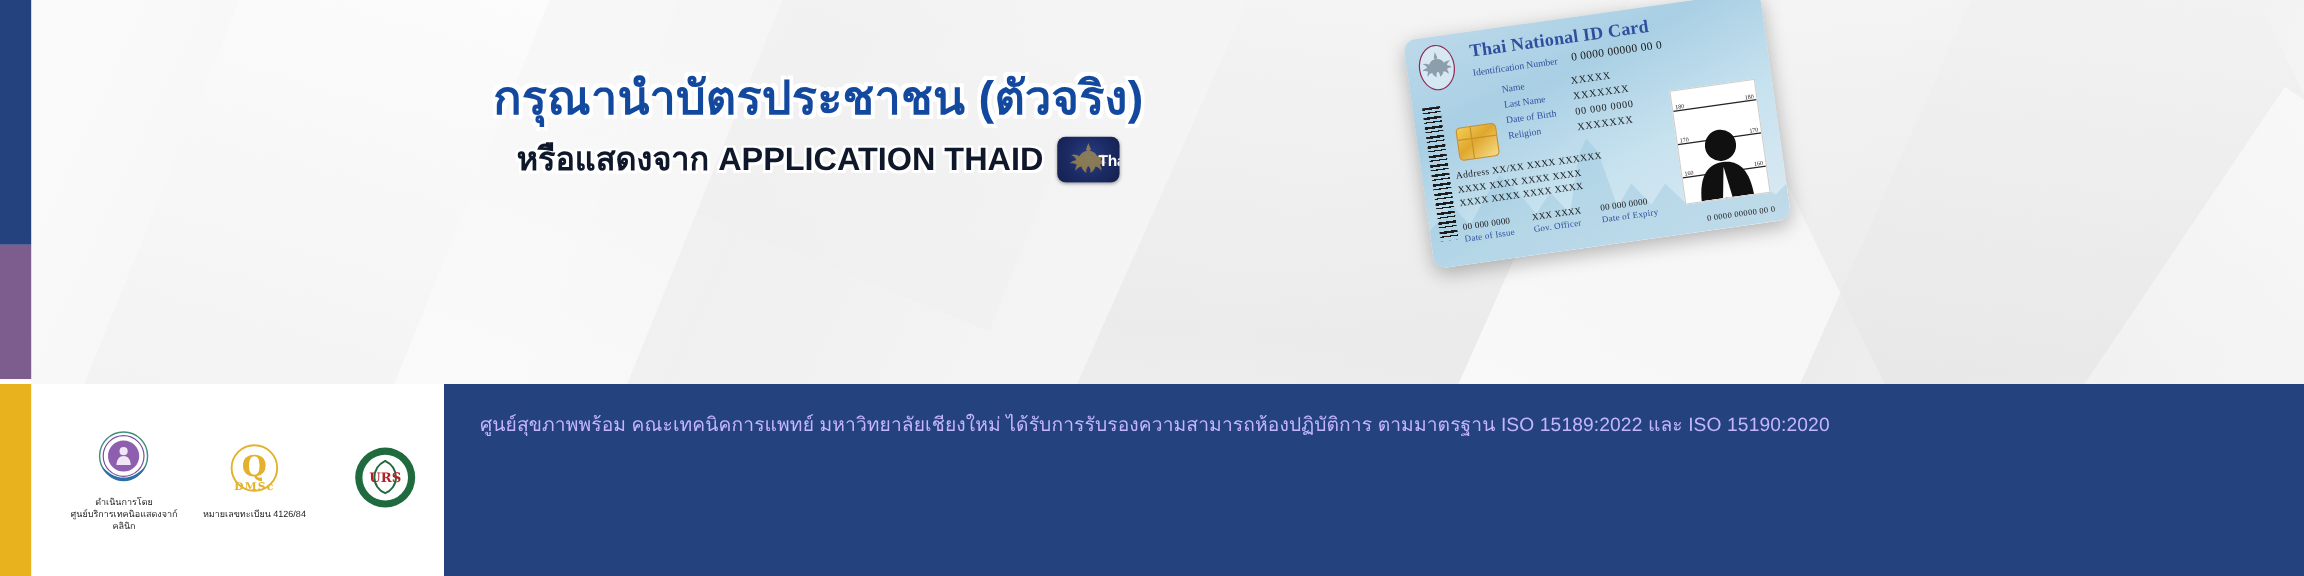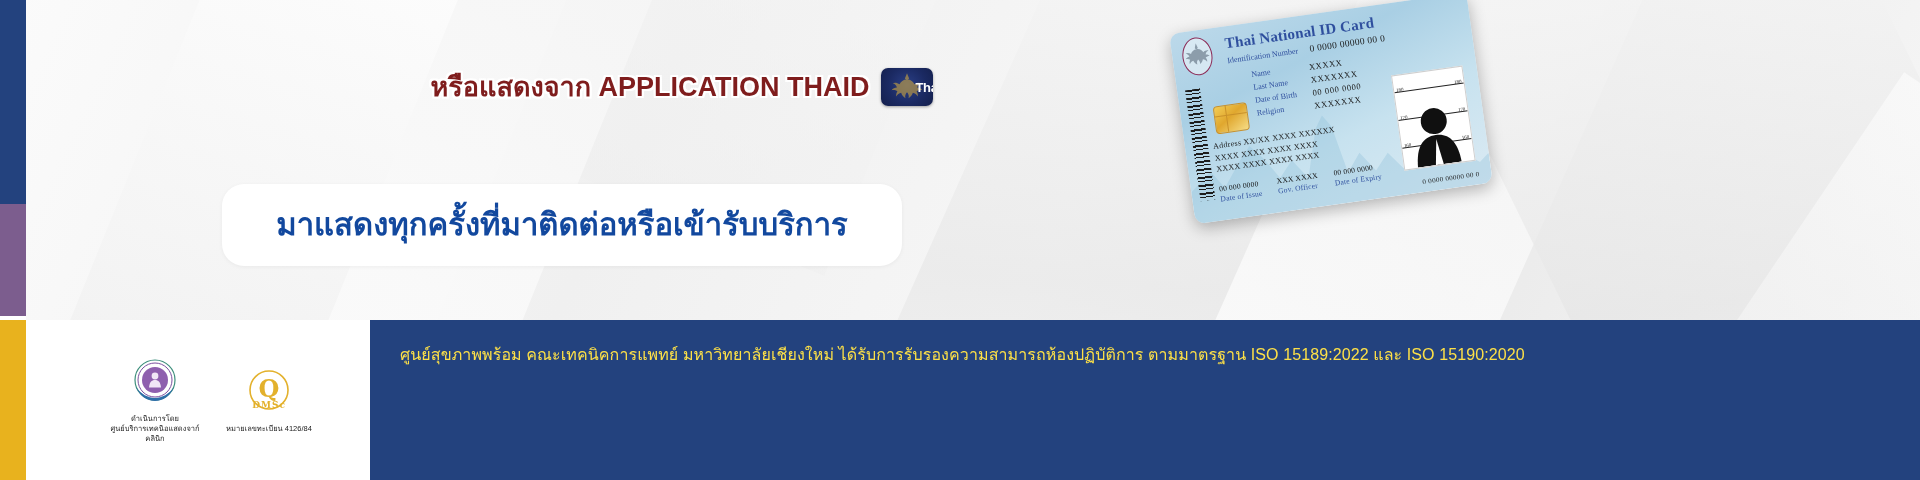--- a/index.html
+++ b/index.html
@@ -92,21 +92,21 @@
     display: flex;
     align-items: center;
     justify-content: center;
     gap: 12px;
     margin-top: 8px;
   }
 
   .headline-2 {
     font-size: 27px;
     font-weight: 700;
-    color: #7f1d1d;
+    color: #0f172a;
     line-height: 1.2;
     white-space: nowrap;
     text-shadow:
        2px 0 0 #fff, -2px 0 0 #fff, 0 2px 0 #fff, 0 -2px 0 #fff,
        2px 2px 0 #fff, -2px 2px 0 #fff, 2px -2px 0 #fff, -2px -2px 0 #fff;
   }
 
   
   .thaid-badge {
     position: relative;
@@ -318,21 +318,21 @@
   }
 
   .footer-text {
     position: absolute;
     left: 370px; top: 0;
     width: 1550px; height: 160px;
     background: #23427e;
     padding: 22px 0 0 30px;
   }
   .footer-line {
-    color: #fde047;
+    color: #c4b5fd;
     font-size: 16px;
     line-height: 1.6;
     letter-spacing: .1px;
     white-space: nowrap;
   }
 </style>
 </head>
 <body>
 
 <div id="banner">
@@ -348,37 +348,35 @@
   </div>
 
   <div class="edge-bars">
     <div class="edge-bar navy"></div>
     <div class="edge-bar purple"></div>
     <div class="edge-bar gap"></div>
     <div class="edge-bar gold"></div>
   </div>
 
   <div class="headline-wrap">
+    <div class="headline-1">กรุณานำบัตรประชาชน (ตัวจริง)</div>
     <div class="headline-2-row">
       <div class="headline-2">หรือแสดงจาก APPLICATION THAID</div>
       <div class="thaid-badge">
         <svg class="garuda" viewBox="0 0 64 64">
           <g fill="#c9a441">
             <path d="M32 6 L36 16 L32 20 L28 16 Z"></path>
             <path d="M32 18 c-7 0 -12 4 -14 9 c-4 -3 -9 -4 -13 -2 c4 1 7 4 8 8 c-4 0 -8 2 -10 5 c4 -1 8 0 11 2 c-2 3 -3 7 -2 10 c2 -4 5 -6 9 -7 c1 4 4 8 8 10 c-1 -4 0 -8 3 -11 c3 3 4 7 3 11 c4 -2 7 -6 8 -10 c4 1 7 3 9 7 c1 -3 0 -7 -2 -10 c3 -2 7 -3 11 -2 c-2 -3 -6 -5 -10 -5 c1 -4 4 -7 8 -8 c-4 -2 -9 -1 -13 2 c-2 -5 -7 -9 -14 -9 z"></path>
           </g>
         </svg>
         <span class="thaid-text"><span>Tha</span><span class="d">iD</span></span>
       </div>
     </div>
   </div>
 
-  <div class="cta-pill">
-    <div class="cta-text">มาแสดงทุกครั้งที่มาติดต่อหรือเข้ารับบริการ</div>
-  </div>
 
   <div class="card-holder">
     <div class="id-card">
 
       <svg class="card-skyline" viewBox="0 0 300 96" preserveAspectRatio="none">
         <path fill="#8fc0da" d="M0 96 L0 64 L22 46 L34 64 L52 40 L64 26 L76 40 L90 62 L104 46 L118 66 L132 18 L140 6 L148 18 L158 66 L172 48 L186 68 L200 52 L214 70 L232 54 L250 72 L270 58 L290 74 L300 66 L300 96 Z"></path>
       </svg>
 
       <div class="card-emblem">
         <svg viewBox="0 0 40 50">
@@ -480,20 +478,31 @@
         <div class="logo-mark">
           <svg viewBox="0 0 54 54">
             <circle cx="27" cy="24" r="19" fill="none" stroke="#e3b12c" stroke-width="1.6"></circle>
             <text x="27" y="31" font-family="DejaVu Serif, serif" font-size="24" font-weight="700" fill="#e3b12c" text-anchor="middle">Q</text>
             <text x="27" y="42" font-family="DejaVu Serif, serif" font-size="9" font-weight="700" fill="#e3b12c" text-anchor="middle" letter-spacing="1">DMSc</text>
           </svg>
         </div>
         <div class="logo-caption">หมายเลขทะเบียน 4126/84</div>
       </div>
 
+      <div class="logo-item">
+        <div class="logo-mark">
+          <svg viewBox="0 0 54 54">
+            <circle cx="27" cy="27" r="25" fill="#1f6b3e"></circle>
+            <circle cx="27" cy="27" r="19" fill="#ffffff"></circle>
+            <path d="M27 13 c-6 3 -9 8 -9 14 c0 6 4 11 9 13 c5 -2 9 -7 9 -13 c0 -6 -3 -11 -9 -14 z" fill="none" stroke="#1f6b3e" stroke-width="1.6"></path>
+            <text x="27" y="31" font-family="DejaVu Serif, serif" font-size="11" font-weight="700" fill="#b32026" text-anchor="middle">URS</text>
+          </svg>
+        </div>
+        <div class="logo-caption"></div>
+      </div>
 
     </div>
 
     <div class="footer-text">
       <div class="footer-line">ศูนย์สุขภาพพร้อม  คณะเทคนิคการแพทย์  มหาวิทยาลัยเชียงใหม่  ได้รับการรับรองความสามารถห้องปฏิบัติการ  ตามมาตรฐาน ISO 15189:2022 และ ISO 15190:2020</div>
     </div>
   </div>
 
 </div>
 

